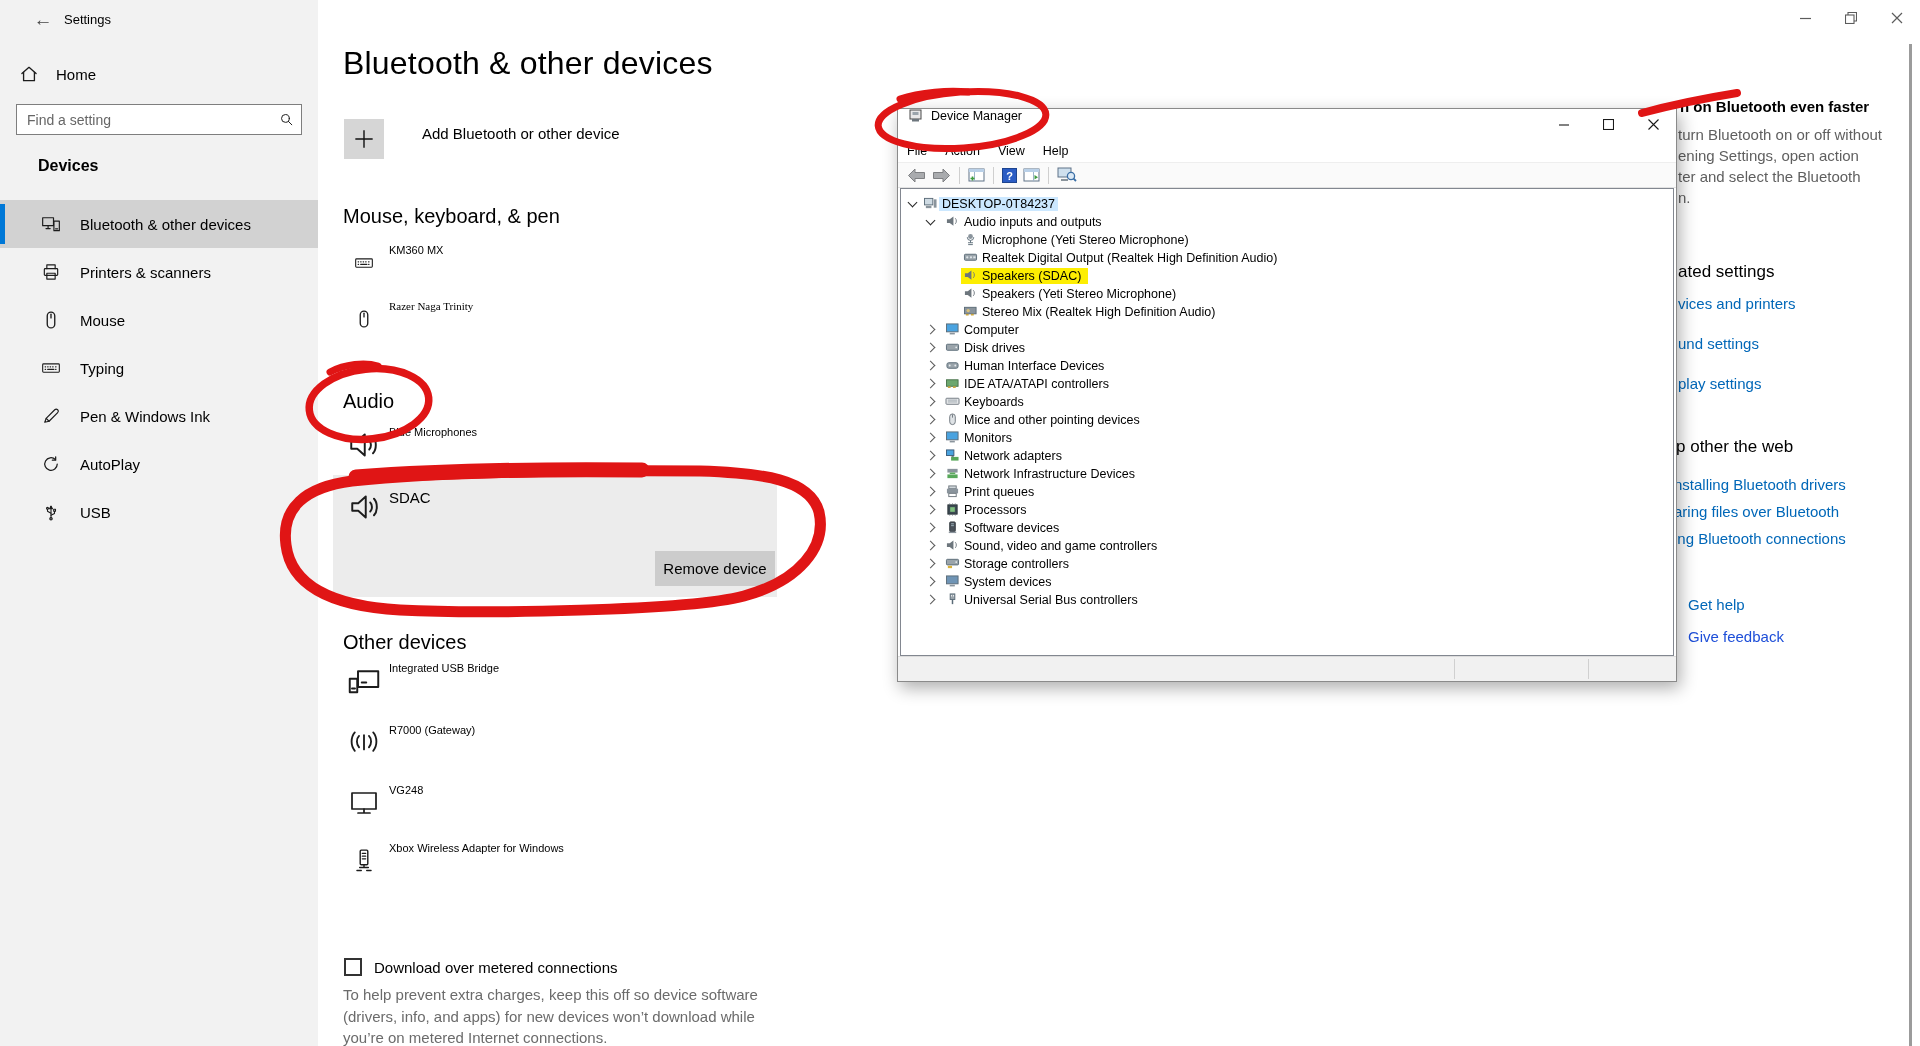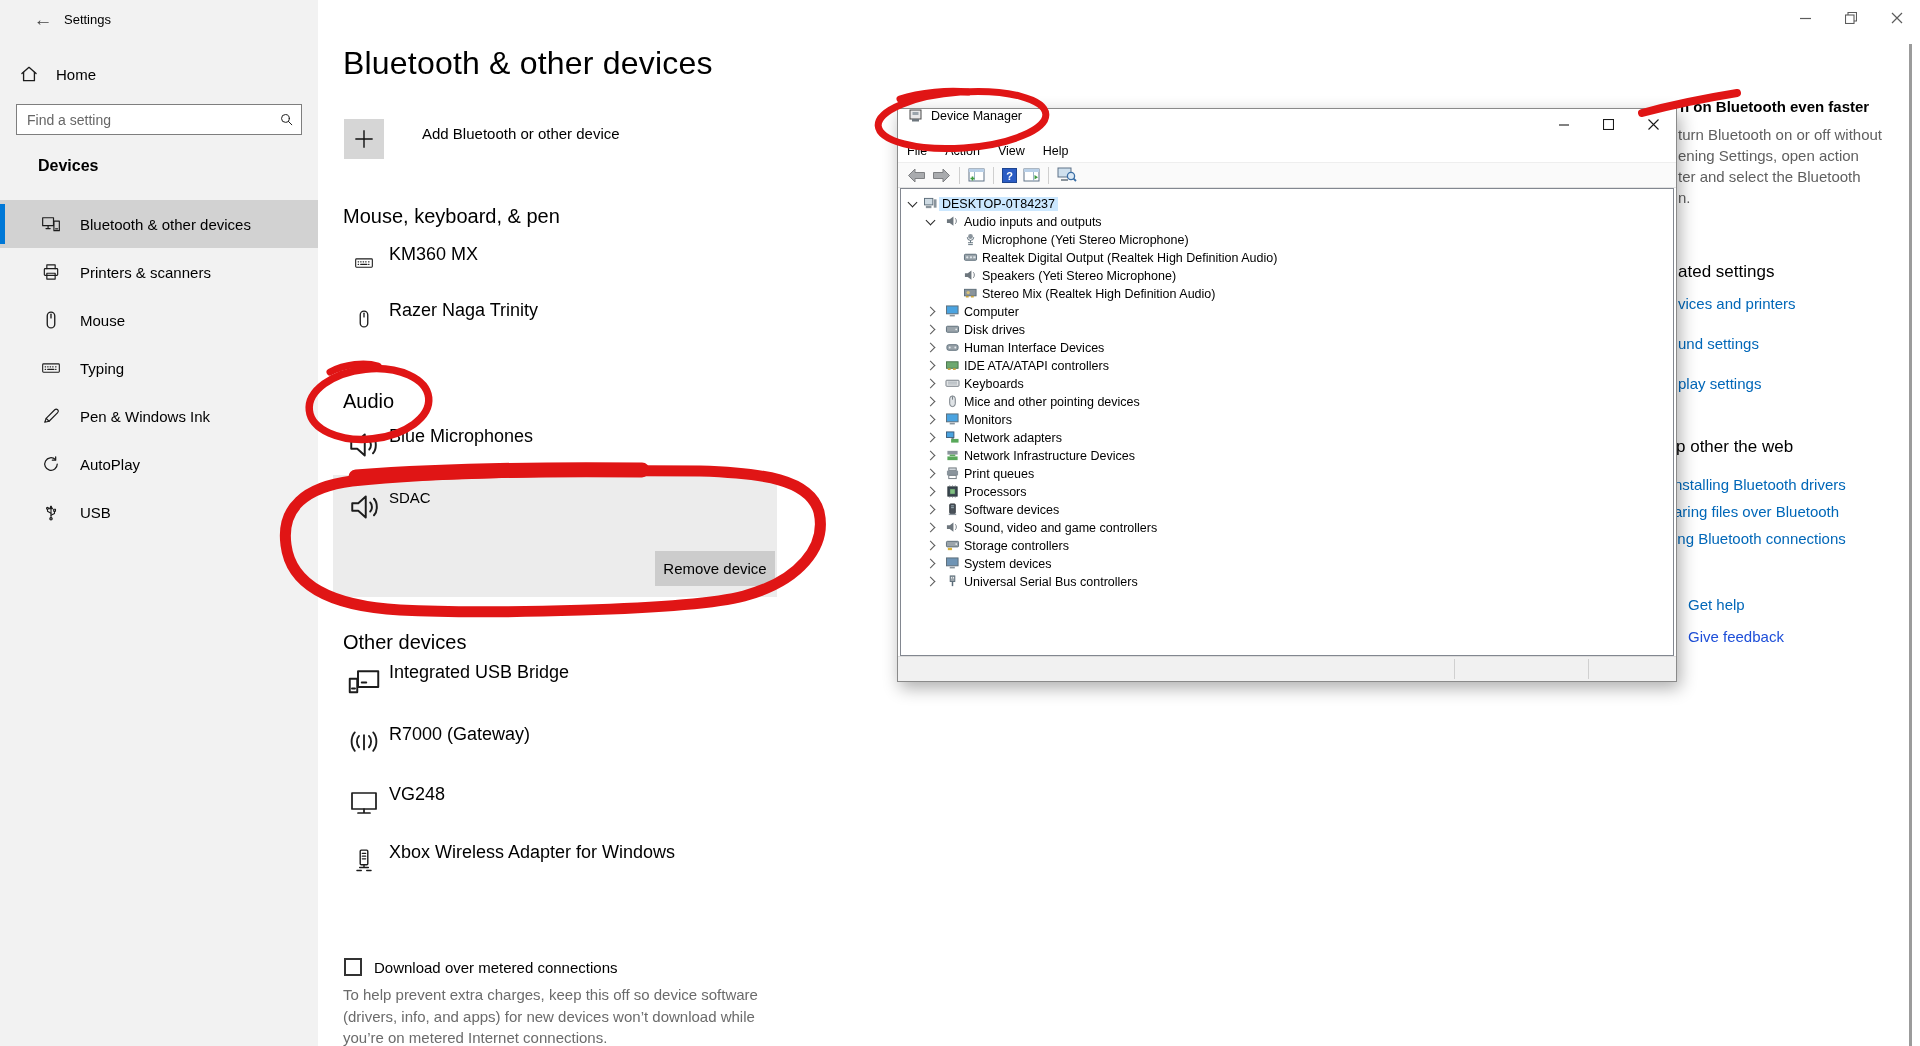--- a/index.html
+++ b/index.html
@@ -27,21 +27,21 @@
 
   
   #main { position:absolute; left:343px; top:0; width:480px; height:1046px; }
   #page-title { position:absolute; left:0; top:45px; font-size:32px; font-weight:300; letter-spacing:.2px; }
   #add-device { position:absolute; left:1px; top:119px; display:flex; align-items:flex-start; gap:38px; }
   #add-device .plus { width:40px; height:40px; background:#d6d6d6; display:flex; align-items:center; justify-content:center; }
   #add-device .lbl { font-size:15px; margin-top:6px; }
   .sec-head { position:absolute; left:0; font-size:20px; font-weight:400; }
   .dev-row { position:absolute; left:0; width:460px; height:52px; }
   .dev-row .ic { position:absolute; left:1px; top:0; width:40px; height:46px; display:flex; align-items:center; justify-content:center; }
-  .dev-row .lb { position:absolute; left:46px; top:4px; font-size:18px; }
+  .dev-row .lb { position:absolute; left:46px; top:4px; font-size:11px; }
   #sdac-tile { position:absolute; left:-10px; top:475px; width:444px; height:122px; background:#ececec; }
   #sdac-tile .ic { position:absolute; left:12px; top:10px; width:40px; height:44px; display:flex; align-items:center; justify-content:center; }
   #sdac-tile .lb { position:absolute; left:56px; top:14px; font-size:15px; }
   #remove-btn { position:absolute; left:322px; top:76px; width:120px; height:35px; background:#cccccc; border:none; font-size:15px; font-family:inherit; display:flex; align-items:center; justify-content:center; }
   #metered { position:absolute; left:1px; top:958px; display:flex; align-items:center; gap:12px; font-size:15px; }
   #metered .cb { width:18px; height:18px; border:2px solid #333; background:#fff; }
   #metered-desc { position:absolute; left:0; top:984px; width:432px; font-size:15px; line-height:21.5px; color:#6b6b6b; }
 
   
   #rightpanel { position:absolute; left:1672px; top:92px; width:246px; font-size:15px; }
@@ -218,21 +218,21 @@
         <div class="sec-head" style="top: 205px;">Mouse, keyboard, &amp; pen</div>
         <div class="dev-row" style="top: 240px;">
           <span class="ic">
             <svg viewBox="0 0 24 24" width="22" height="20" fill="none" stroke="#1c1c1c" stroke-width="1.3" stroke-linejoin="round" stroke-linecap="round">
               <rect x="2" y="7" width="20" height="10" rx="1"></rect>
               <path d="M5 10.5 h.5 M8 10.5 h.5 M11 10.5 h.5 M14 10.5 h.5 M17.5 10.5 h.5 M5 13.5 h.5 M8 13.5 h7.5 M17.5 13.5 h.5" stroke-width="1.5"></path>
             </svg>
           </span>
           <span class="lb">KM360 MX</span>
         </div>
-        <div class="dev-row" style="top: 296px;">
+        <div class="dev-row" style="top: 296px; font-family: Liberation Serif, serif;">
           <span class="ic">
             <svg viewBox="0 0 24 24" width="20" height="20" fill="none" stroke="#1c1c1c" stroke-width="1.6" stroke-linejoin="round" stroke-linecap="round">
               <rect x="7.5" y="2.5" width="9" height="19" rx="4.5"></rect>
               <path d="M12 5 v4.5"></path>
             </svg>
           </span>
           <span class="lb">Razer Naga Trinity</span>
         </div>
         <div class="sec-head" style="top: 390px;">Audio</div>
         <div class="dev-row" style="top: 422px;">
@@ -443,20 +443,28 @@
       <div class="trow">
         <span class="tic" style="left:62px"><svg viewBox="0 0 15 14" width="15" height="13">
             <rect x="1" y="3.5" width="13" height="6.5" rx="1" fill="#9aa4ab" stroke="#5a6b77"></rect>
             <circle cx="4" cy="6.8" r="1.2" fill="#dfe5e9"></circle>
             <circle cx="8" cy="6.8" r="1.2" fill="#dfe5e9"></circle>
             <rect x="10.5" y="5.8" width="2.5" height="2" fill="#dfe5e9"></rect>
           </svg></span>
         <span class="tlb" style="left:81px">Realtek Digital Output (Realtek High Definition Audio)</span>
       </div>
       <div class="trow">
+        <span class="hl"></span>
+        <span class="tic" style="left:62px"><svg viewBox="0 0 15 14" width="15" height="13">
+            <path d="M1.5 4.5 H4.5 L8.5 1.5 V11.5 L4.5 8.5 H1.5 Z" fill="#6d767d"></path>
+            <path d="M10.5 3.5 C12 5 12 8 10.5 9.5" stroke="#6d767d" fill="none"></path>
+          </svg></span>
+        <span class="tlb" style="left:81px">Speakers (SDAC)</span>
+      </div>
+      <div class="trow">
         <span class="tic" style="left:62px"><svg viewBox="0 0 15 14" width="15" height="13">
             <path d="M1.5 4.5 H4.5 L8.5 1.5 V11.5 L4.5 8.5 H1.5 Z" fill="#6d767d"></path>
             <path d="M10.5 3.5 C12 5 12 8 10.5 9.5" stroke="#6d767d" fill="none"></path>
           </svg></span>
         <span class="tlb" style="left:81px">Speakers (Yeti Stereo Microphone)</span>
       </div>
       <div class="trow">
         <span class="tic" style="left:62px"><svg viewBox="0 0 15 14" width="15" height="13">
             <rect x="1" y="2.5" width="12.5" height="7" fill="#8a949c" stroke="#5a6b77"></rect>
             <circle cx="5" cy="6" r="1.8" fill="#d9c27a"></circle>

